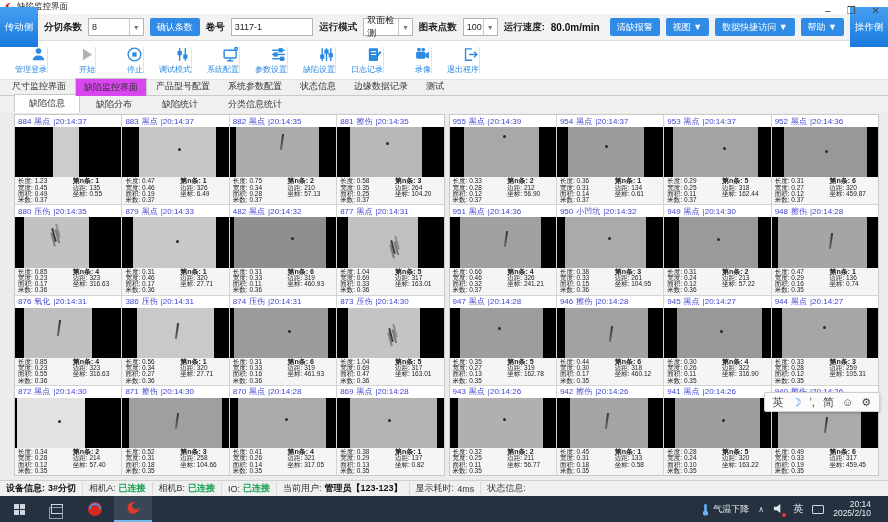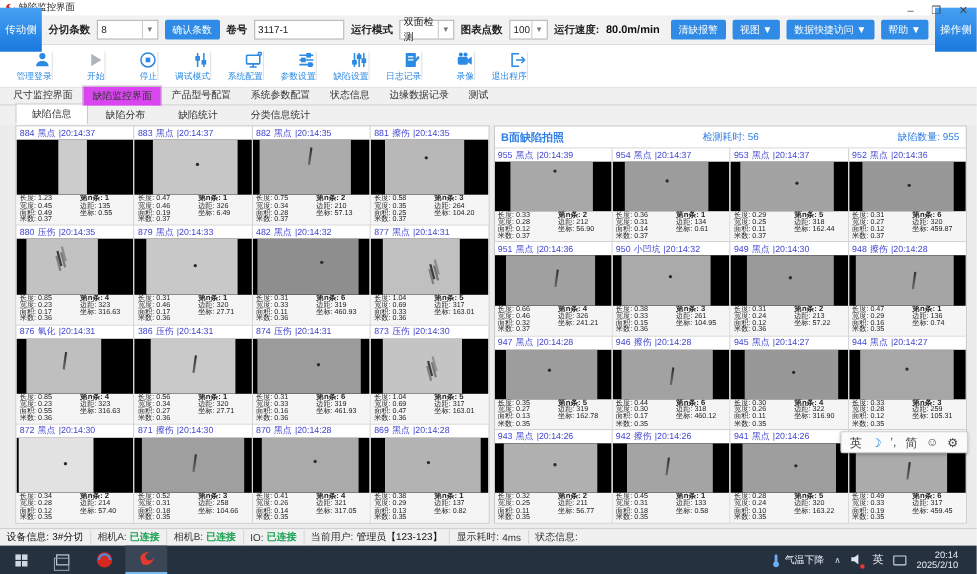--- a/index.html
+++ b/index.html
@@ -54,21 +54,21 @@
   .mk-streak{width:2px;height:16px;background:linear-gradient(#303030,#6a6a6a);transform:rotate(8deg)}
   .mk-scratch{width:2px;height:14px;background:#3d3d3d;transform:rotate(-15deg);box-shadow:3px 2px 0 rgba(70,70,70,.6),-2px 4px 0 rgba(60,60,60,.5),5px -3px 0 rgba(90,90,90,.5)}
   .stats{flex:0 0 27px;background:#f5f5f5;display:flex;padding:1px 3px 0 3px;font-size:6.5px;line-height:6.3px;color:#222;overflow:hidden}
   .scol{flex:1.2;display:flex;flex-direction:column}
   .scol.r{flex:1}
   .scol .b{font-weight:bold;font-size:7px}
 
   
   .statusbar{height:16px;background:#f0f0f0;border-top:1px solid #d0d0d0;display:flex;align-items:center;padding:0 6px;gap:6px;font-size:9px;color:#333;white-space:nowrap}
   .statusbar .seg{display:flex;align-items:center;gap:3px;padding-right:6px;border-right:1px solid #d8d8d8}
-  .statusbar .bold{font-weight:normal;color:#111}
+  .statusbar .bold{font-weight:bold;color:#111}
   .statusbar .green{color:#14a050;font-weight:bold}
 
   
   .taskbar{height:26px;background:#263140;display:flex;align-items:stretch;color:#e8edf3}
   .tbtn{width:38px;display:flex;align-items:center;justify-content:center;cursor:pointer}
   .tbtn.activeapp{background:#3a4656;border-bottom:2px solid #76b9ed}
   .winlogo{display:grid;grid-template-columns:5px 5px;grid-template-rows:5px 5px;gap:1px}
   .winlogo i{background:#cfd8e3}
   .taskview{width:12px;height:10px;border:1px solid #cfd8e3;position:relative}
   .taskview:before{content:"";position:absolute;left:-3px;top:2px;width:12px;height:10px;border:1px solid #8fa0b3}
@@ -645,25 +645,20 @@
         <div class="b"><span>第n条:</span> <span>1</span></div>
         <div><span>边距:</span> <span>137</span></div>
         <div><span>坐标:</span> <span>0.82</span></div>
       </div>
     </div>
   </div>
 </div>
   </div>
 
   <div class="panel">
-    <div class="phead">
-      <span class="ptitle">B面缺陷拍照</span>
-      <span class="pmid"><span>检测耗时:</span> <span>56</span></span>
-      <span class="pright"><span>缺陷数量:</span> <span>955</span></span>
-    </div>
     <div class="cell-grid">
   <div class="cell">
     <div class="chead">
       <span>955</span>
       <span>黑点</span>
       <span>|20:14:39</span>
     </div>
     <div class="cimg">
       <div class="film" style="left: 14%; right: 16%; background: linear-gradient(rgb(168, 168, 168), rgb(168, 168, 168));"></div>
       <div class="mark mk-dot" style="left: 50%; top: 15%;"></div>

